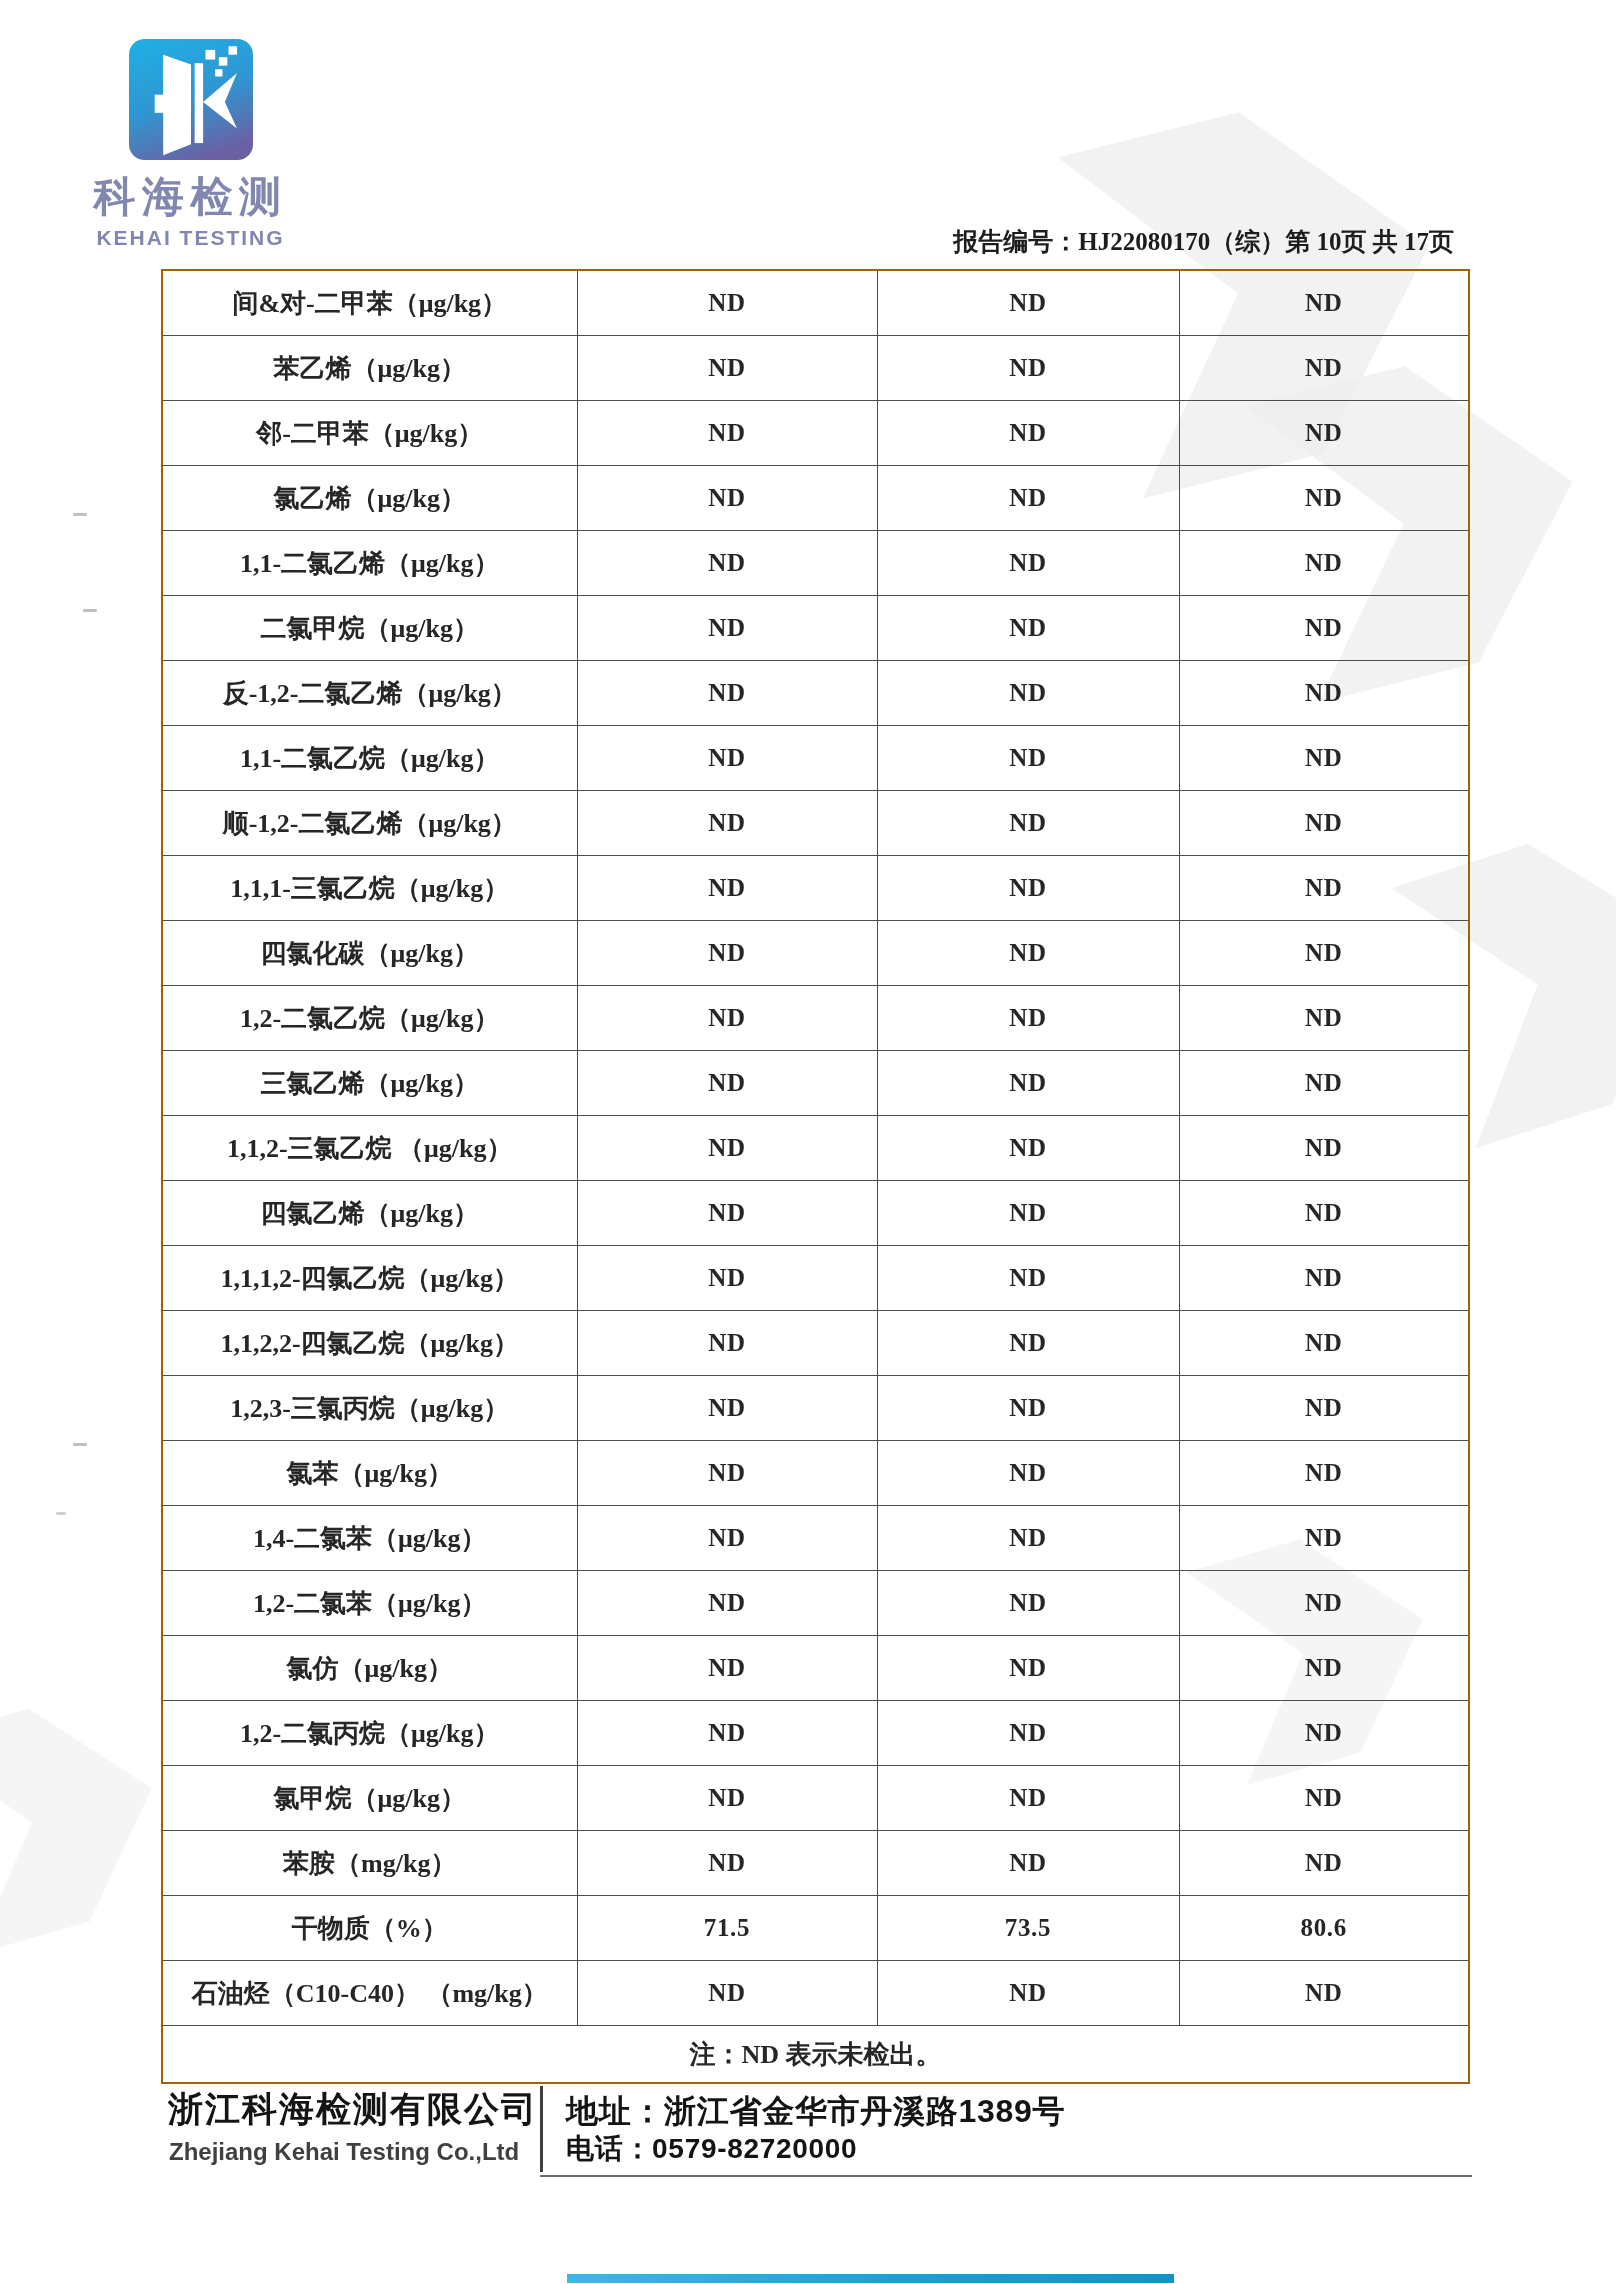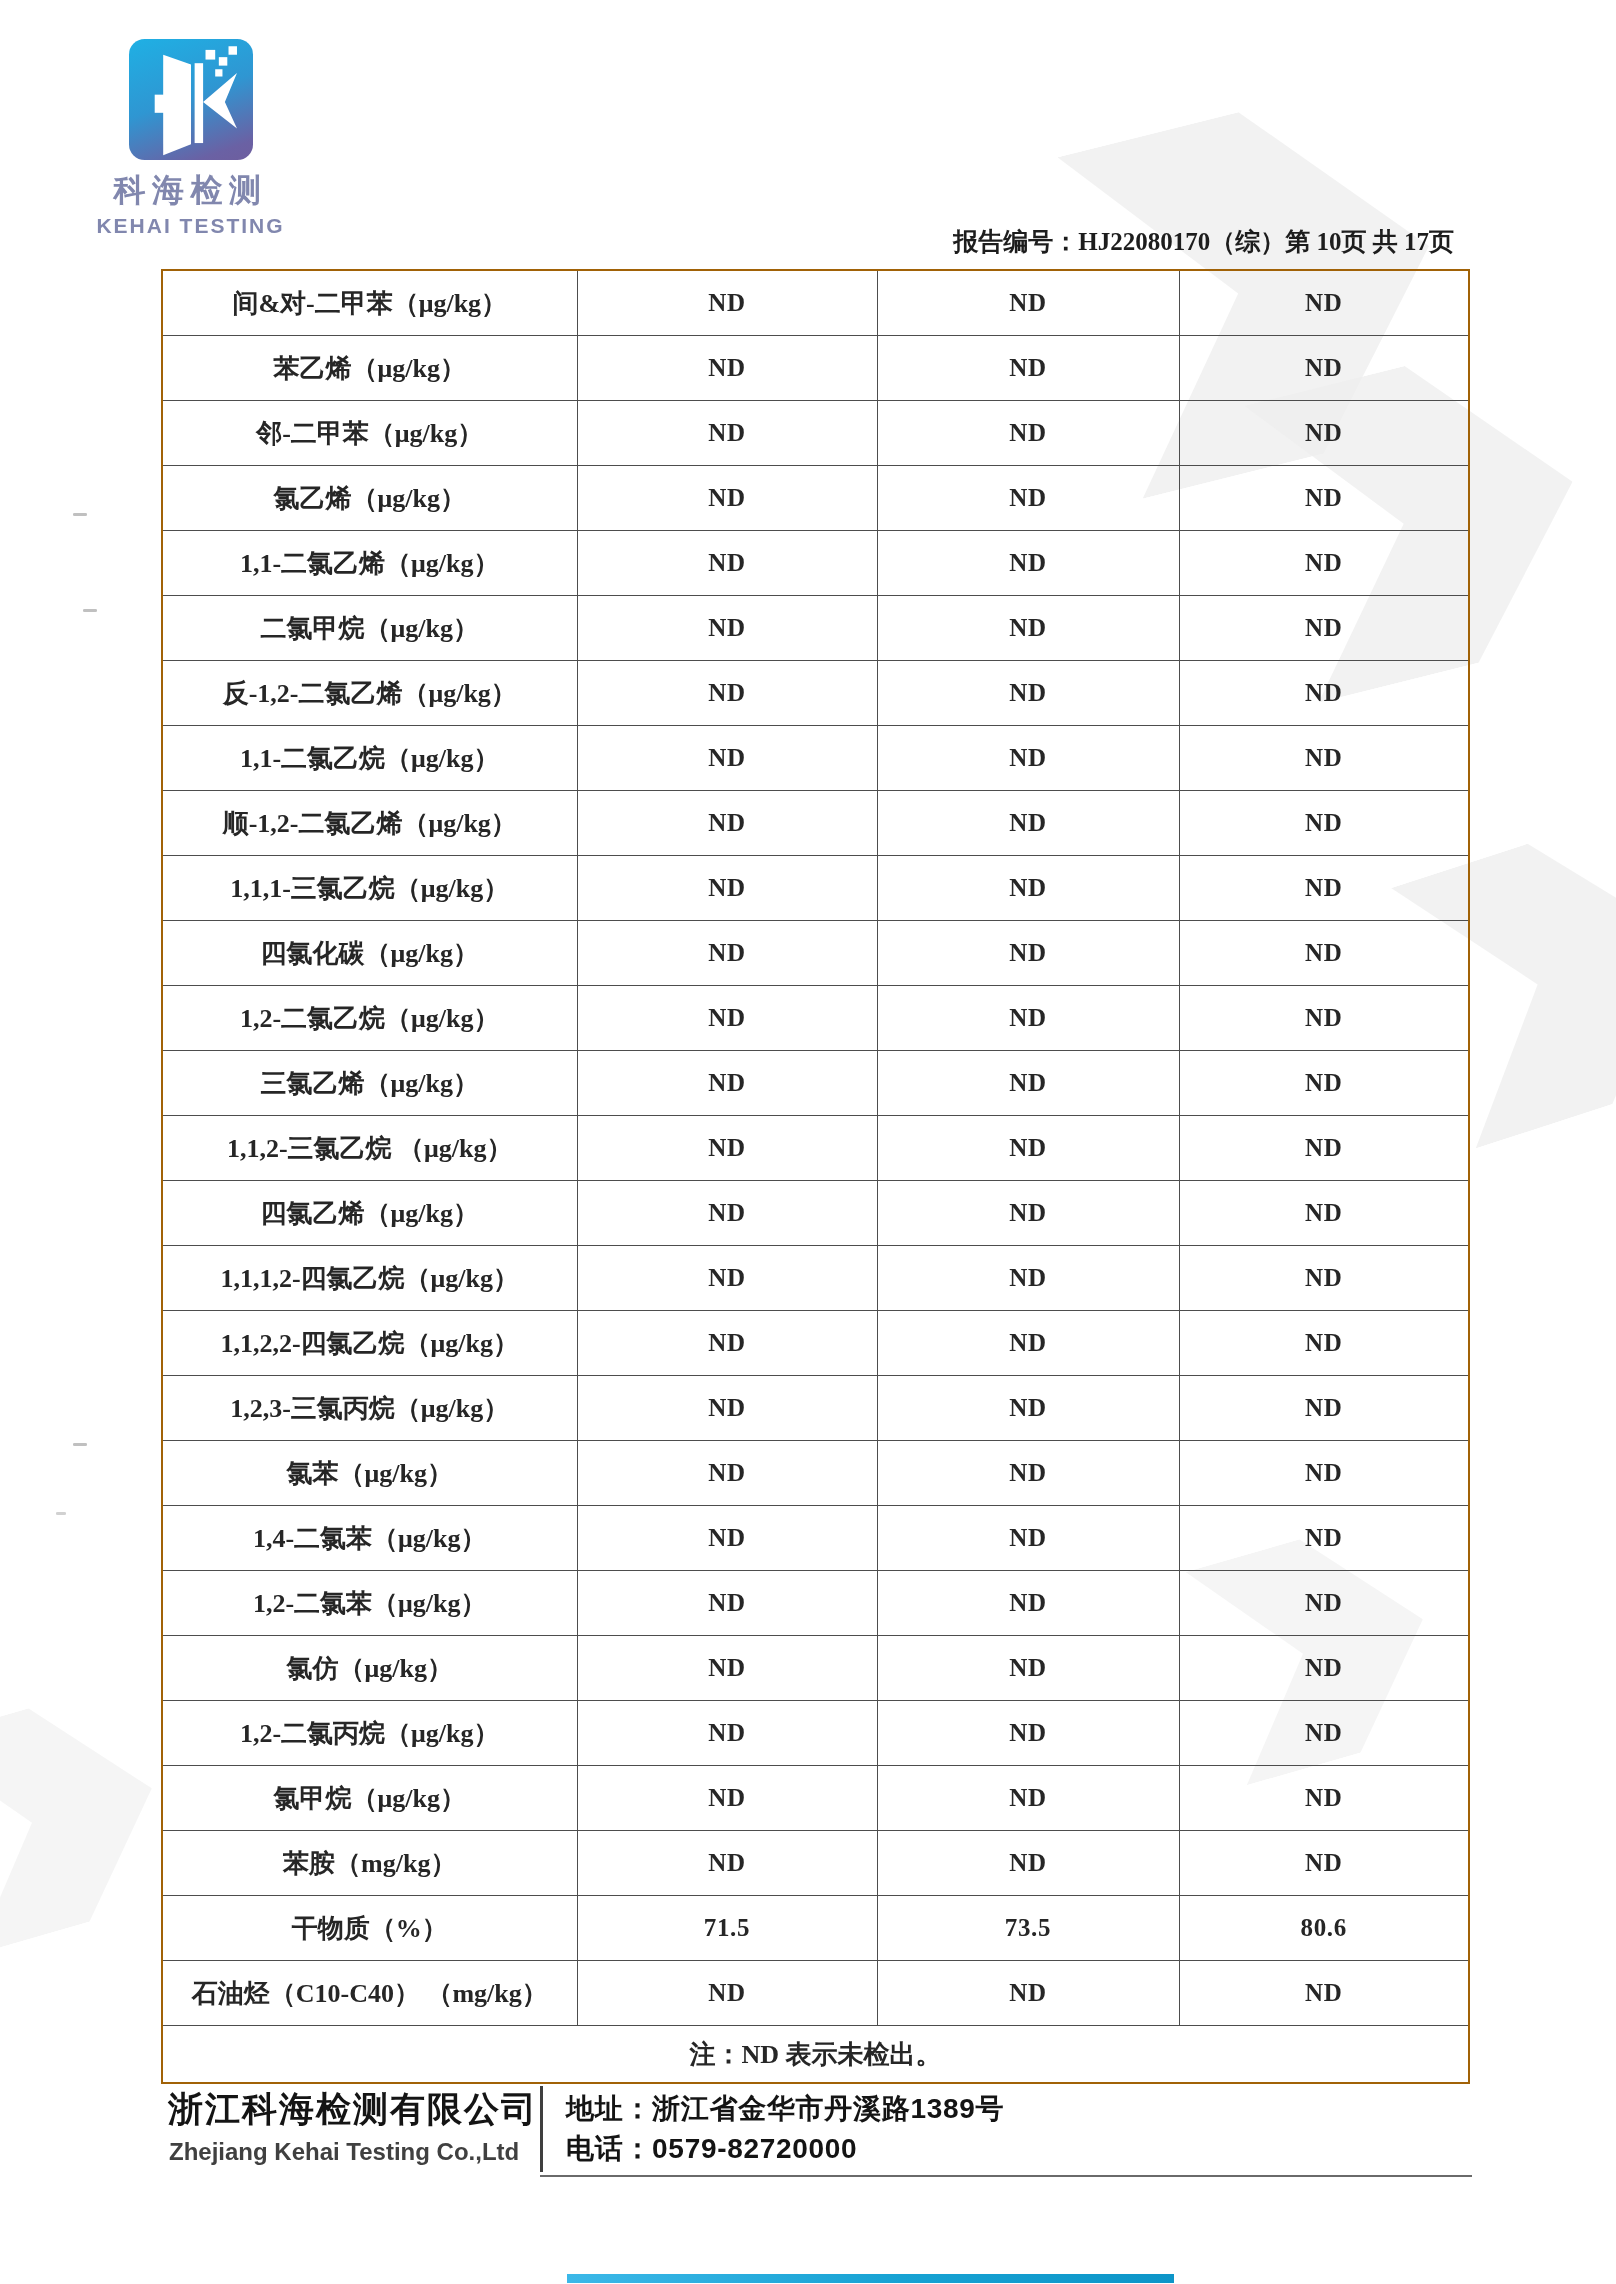--- a/index.html
+++ b/index.html
@@ -16,21 +16,21 @@
   .logo-mark{
     position:relative;margin:0 auto;
     width:124px;height:121px;border-radius:15.6px;
     background:linear-gradient(160deg,#1fb0e4 0%,#2f96d2 48%,#6a61a4 88%,#6e5e9e 100%);
     box-shadow:0 0 0 0.7px rgba(255,255,255,0);
   }
   .logo-mark svg{position:absolute;left:0;top:0;width:100%;height:100%;}
   .logo-cn{
     margin-top:9px;
     font-family:"Liberation Sans","DejaVu Sans",sans-serif;
-    font-size:32px;font-weight:600;letter-spacing:6.5px;
+    font-size:42px;font-weight:600;letter-spacing:6.5px;
     color:#8187ae;white-space:nowrap;
   }
   .logo-en{
     margin-top:1.3px;
     font-family:"Liberation Sans","DejaVu Sans",sans-serif;
     font-size:21px;font-weight:700;letter-spacing:2px;
     color:#8187ae;white-space:nowrap;
   }
   
   .report-line{
@@ -57,21 +57,21 @@
   .results-table td.pval{font-size:25px;letter-spacing:0.7px;}
   .results-table td.note-cell{
     text-align:center;height:56px;font-size:26px;
   }
   
   .footer{position:absolute;left:0;top:2082px;width:1616px;
     font-family:"Liberation Sans","DejaVu Sans",sans-serif;color:#141414;}
   .company-cn{position:absolute;left:168px;top:4px;font-size:35px;font-weight:700;letter-spacing:2px;}
   .company-en{position:absolute;left:169px;top:56px;font-size:24px;font-weight:600;color:#404040;}
   .footer-divider{position:absolute;left:540px;top:3.9px;width:2.6px;height:86px;background:#3f3f3f;}
-  .footer-address{position:absolute;left:566px;top:7.8px;font-size:28px;font-weight:700;letter-spacing:0.7px;}
+  .footer-address{position:absolute;left:566px;top:7.8px;font-size:32px;font-weight:700;letter-spacing:0.7px;}
   .footer-phone{position:absolute;left:566px;top:48px;font-size:28px;font-weight:700;letter-spacing:0.7px;}
   .footer-rule{position:absolute;left:540px;top:93px;width:932px;height:2px;background:#6a6a6a;}
   
   .bottom-bar{
     position:absolute;left:567px;top:2274px;width:607px;height:8.5px;
     background:linear-gradient(90deg,#3cb8e8 0%,#17a2d3 55%,#0d95c8 100%);
   }
   
   .ghost{
     position:absolute;background:#ededed;opacity:.75;

